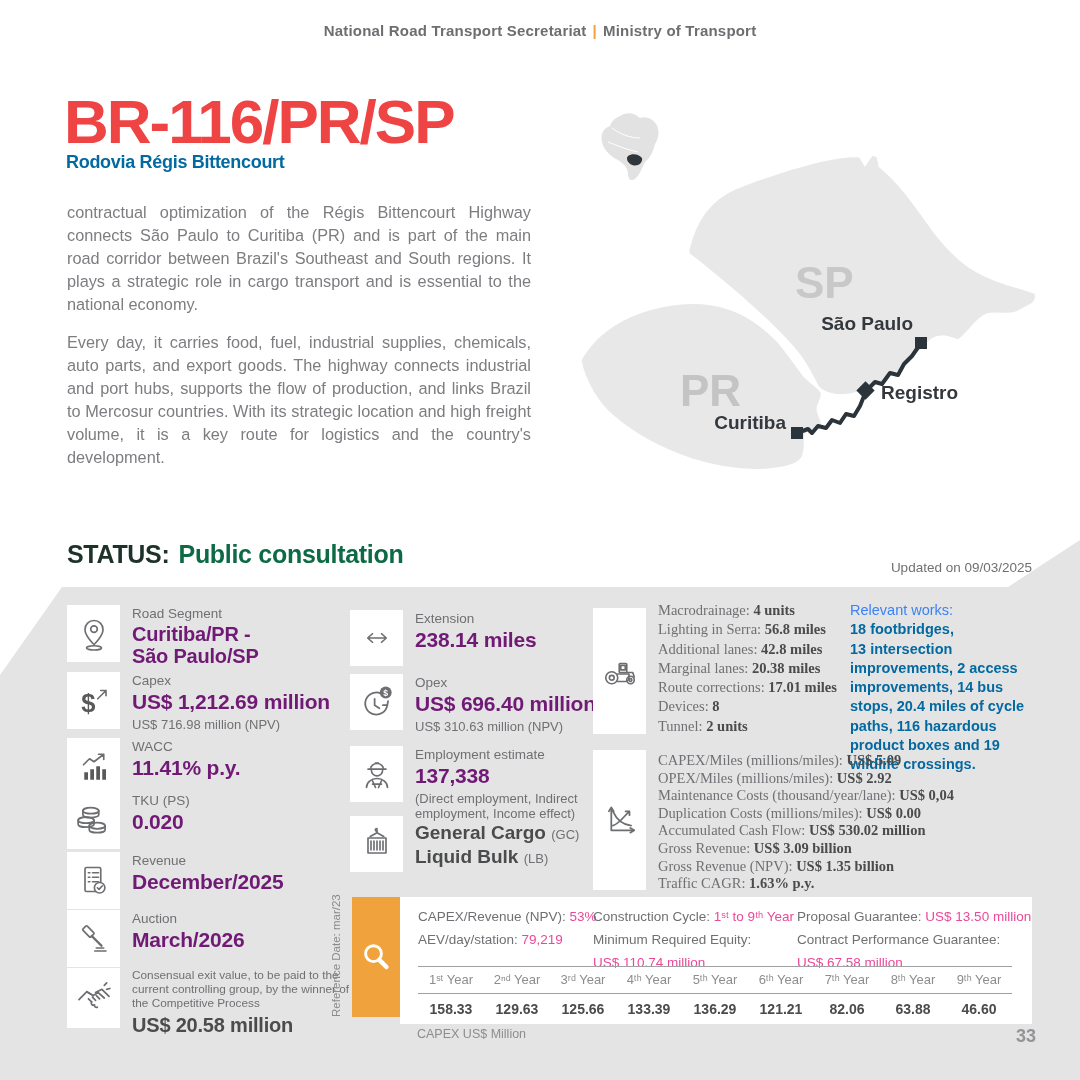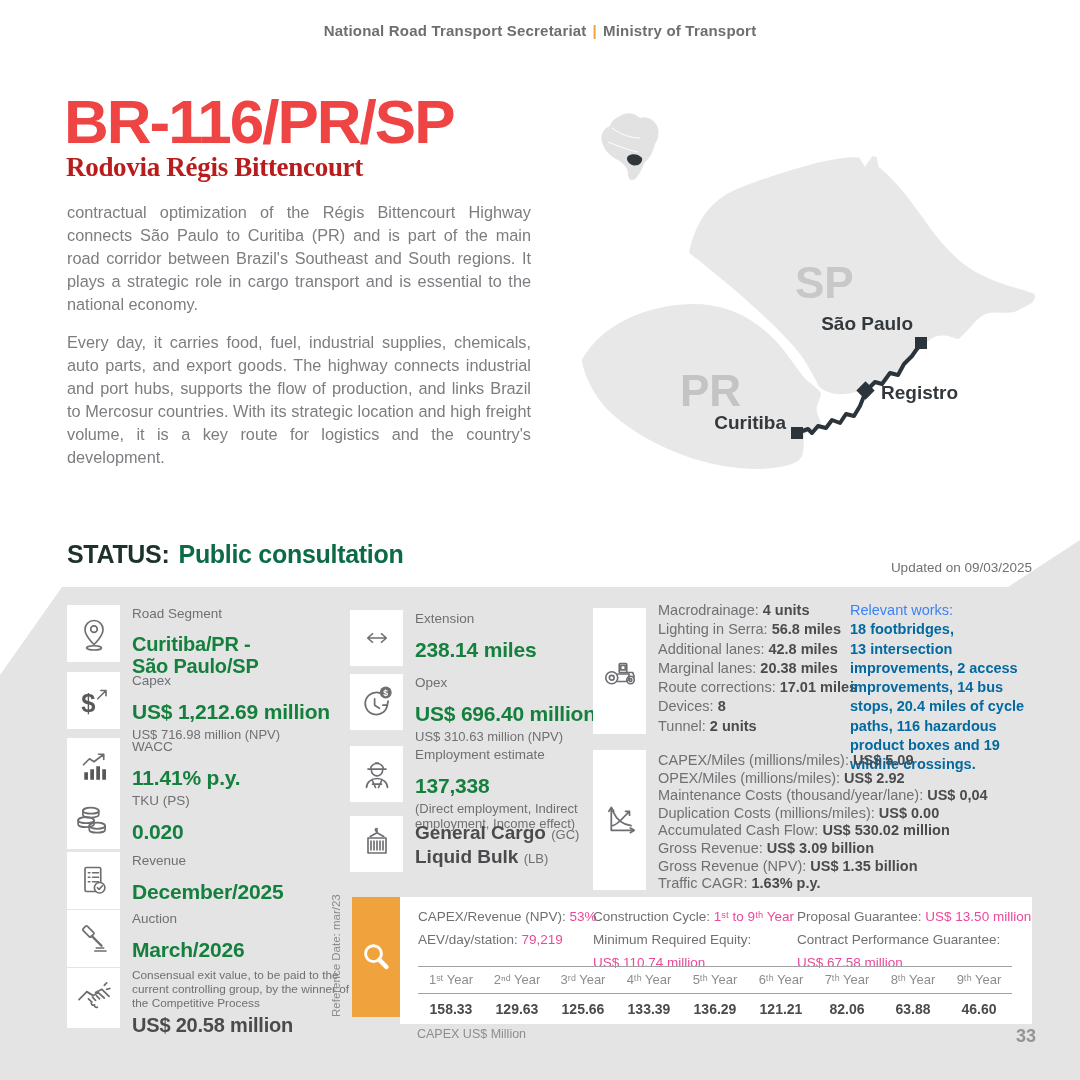--- a/index.html
+++ b/index.html
@@ -15,21 +15,21 @@
     text-align:center; font-size:15px; font-weight:bold; color:#6d6e71; letter-spacing:.2px;
   }
   .top-header .sep{color:#f0a23c; font-weight:bold; padding:0 6px;}
   
   .hero-title{
     position:absolute; left:64px; top:86px;
     font-size:62px; font-weight:800; letter-spacing:-2px; color:#ef4444;
   }
   .hero-subtitle{
     position:absolute; left:66px; top:152px;
-    font-size:27px; font-weight:bold; color:#b91c1c; letter-spacing:-.3px;font-family:Liberation Serif, serif;
+    font-size:18px; font-weight:bold; color:#0369a1; letter-spacing:-.3px;
   }
   .para{
     position:absolute; left:67px; width:464px;
     font-size:16.3px; line-height:23px; color:#7c7d80; text-align:justify;
   }
   .para.p1{top:201px;}
   .para.p2{top:331px;}
   
   .map-wrap{position:absolute; left:560px; top:98px; width:480px; height:385px;}
   
@@ -48,31 +48,31 @@
   .card.colL{left:67px;}
   .card.colM{left:350px;}
   .ibox{
     width:53px; background:#ffffff; flex:none;
     display:flex; align-items:center; justify-content:center;
   }
   .colL .ibox{height:57px;}
   .colM .ibox{height:56px;}
   .card .txt{padding-top:1px;}
   .lbl{font-size:13.5px; color:#6f7073;}
-  .val{font-size:21px; font-weight:bold; color:#15803d; line-height:1.12; letter-spacing:-.2px; margin-top:12px;}
+  .val{font-size:21px; font-weight:bold; color:#701a75; line-height:1.12; letter-spacing:-.2px; margin-top:2px;}
   .val.pre{white-space:pre-line;}
   .sub{font-size:13px; color:#6f7073; margin-top:3px; line-height:15px;}
   .lbl-sm{font-size:11.8px; line-height:13.8px; color:#6f7073; width:232px;}
   .val-sm{font-size:20px; font-weight:bold; color:#4a4b4d; margin-top:4px; letter-spacing:-.2px;}
   .cargo-line{font-size:19px; font-weight:bold; color:#4a4b4d; line-height:22px;}
   .cargo-line .tag{font-size:13px; font-weight:normal; color:#6f7073;}
   
   .ibox-abs{position:absolute; background:#ffffff; display:flex; align-items:center; justify-content:center;}
   .kvlist{position:absolute;}
-  .kv{font-size:14.5px; color:#6f7073;}
+  .kv{font-size:14.5px; color:#6f7073;font-family:Liberation Serif, serif;}
   .kv .v{font-weight:bold; color:#4a4b4d;}
   .works-list .kv{line-height:19.3px;}
   .fin-list .kv{line-height:17.6px;}
   .relevant{position:absolute; left:850px; top:601px; width:192px; font-size:14.5px; line-height:19.3px;}
   .relevant .r-title{color:#3b82f6;}
   .relevant .r-body{font-weight:bold; color:#0369a1; white-space:pre-line;}
   
   .ref-vertical{
     position:absolute; left:330px; top:1017px; width:120px;
     transform:rotate(-90deg); transform-origin:0 0;

